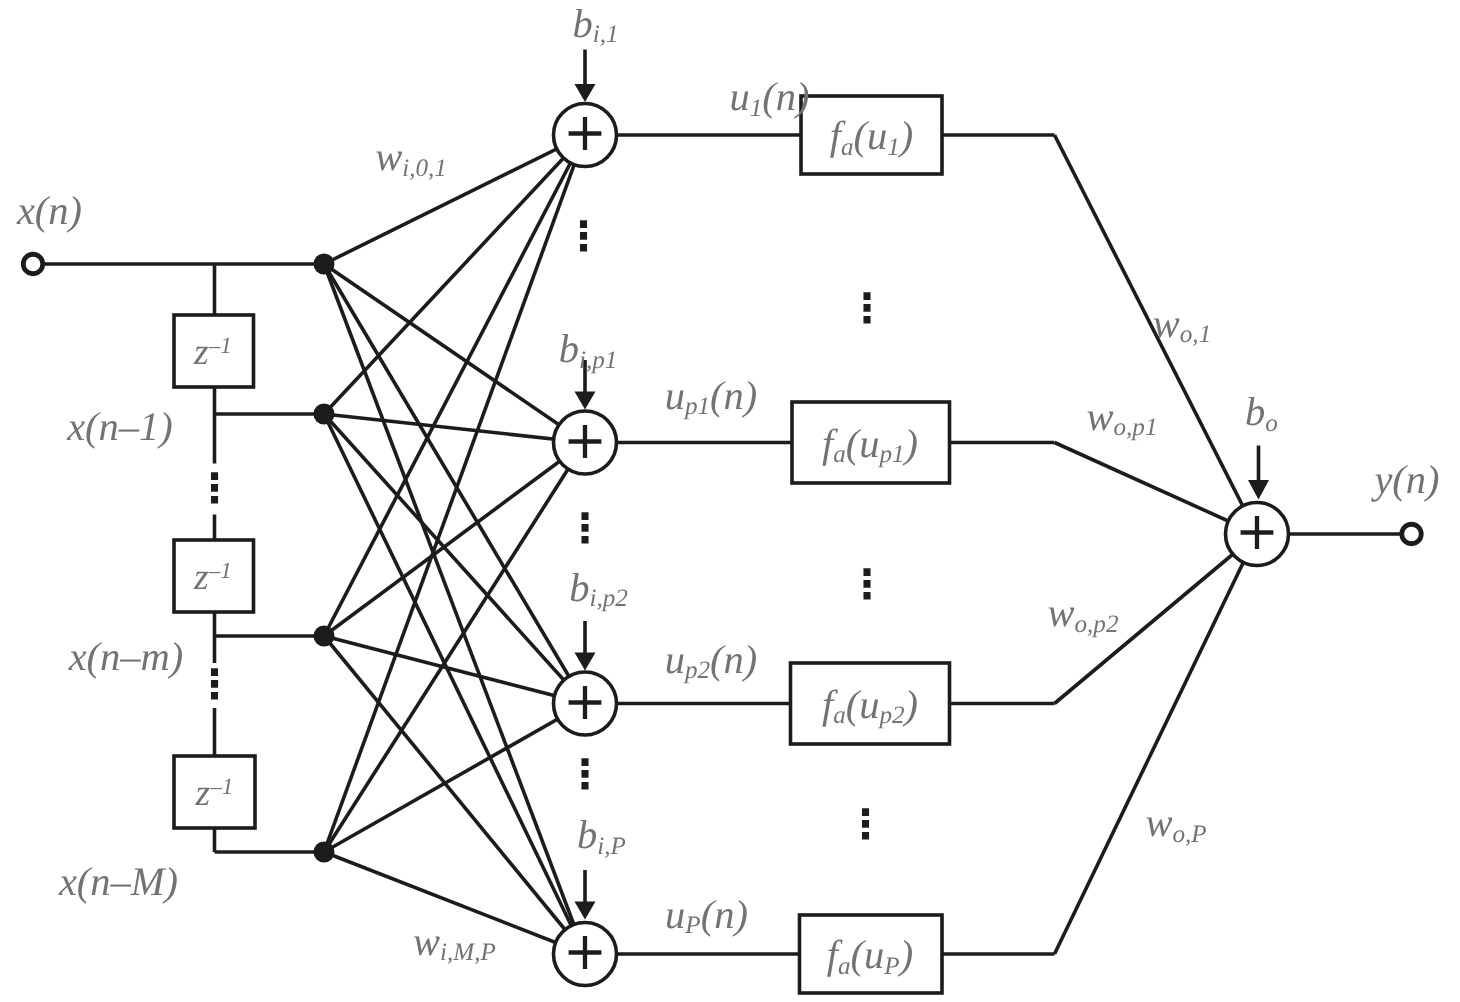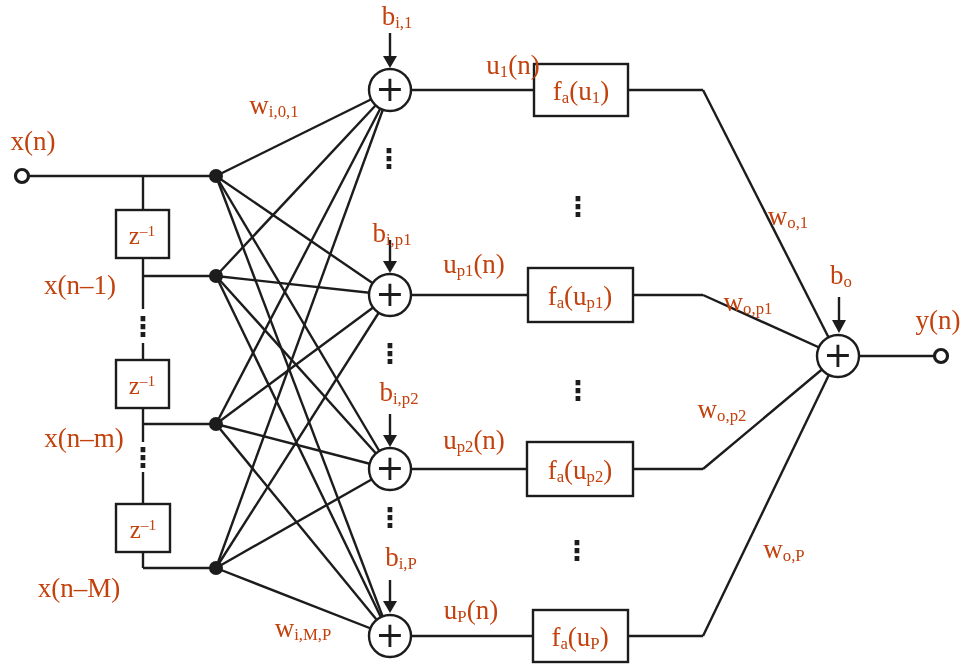--- a/index.html
+++ b/index.html
@@ -8,22 +8,23 @@
     width: 973px;
     height: 668px;
     background: #ffffff;
     font-family: "Liberation Serif", serif;
     overflow: hidden;
   }
   #geom { position: absolute; left: 0; top: 0; }
   .lbl {
     position: absolute;
     transform: translate(-50%, -50%);
+    font-style: italic;
     font-size: 27px;
-    color: #c2410c;
+    color: #737373;
     white-space: nowrap;
     line-height: 1;
   }
   .lbl sub { font-size: 0.62em; vertical-align: -0.22em; line-height: 0; }
   .lbl sup { font-size: 0.62em; vertical-align: 0.48em; line-height: 0; }
   .plus {
     position: absolute;
     transform: translate(-50%, -54%);
     font-family: "DejaVu Sans", sans-serif;
     font-size: 35px;
@@ -158,21 +159,21 @@
   <div class="lbl" style="left:474px; top:264px;"><span>u</span><sub>p1</sub><span>(n)</span></div>
   <div class="lbl" style="left:474px; top:440px;"><span>u</span><sub>p2</sub><span>(n)</span></div>
   <div class="lbl" style="left:471px; top:610px;"><span>u</span><sub>P</sub><span>(n)</span></div>
 
   <div class="lbl" style="left:581px; top:91px;"><span>f</span><sub>a</sub><span>(u</span><sub>1</sub><span>)</span></div>
   <div class="lbl" style="left:580px; top:296px;"><span>f</span><sub>a</sub><span>(u</span><sub>p1</sub><span>)</span></div>
   <div class="lbl" style="left:580px; top:470px;"><span>f</span><sub>a</sub><span>(u</span><sub>p2</sub><span>)</span></div>
   <div class="lbl" style="left:580px; top:637px;"><span>f</span><sub>a</sub><span>(u</span><sub>P</sub><span>)</span></div>
 
   <div class="lbl" style="left:788px; top:188px;margin-top:28px;"><span>w</span><sub>o,1</sub></div>
-  <div class="lbl" style="left:748px; top:278px;margin-top:24px;"><span>w</span><sub>o,p1</sub></div>
+  <div class="lbl" style="left:748px; top:278px;"><span>w</span><sub>o,p1</sub></div>
   <div class="lbl" style="left:722px; top:409px;"><span>w</span><sub>o,p2</sub></div>
   <div class="lbl" style="left:784px; top:549px;"><span>w</span><sub>o,P</sub></div>
 
   <div class="lbl" style="left:841px; top:275px;"><span>b</span><sub>o</sub></div>
   <div class="lbl" style="left:938px; top:320px;text-align:center;"><span>y(n)</span></div>
 
   <div class="plus" style="left:390px; top:91px;">+</div>
   <div class="plus" style="left:390px; top:296px;">+</div>
   <div class="plus" style="left:390px; top:470px;">+</div>
   <div class="plus" style="left:390px; top:637px;">+</div>

